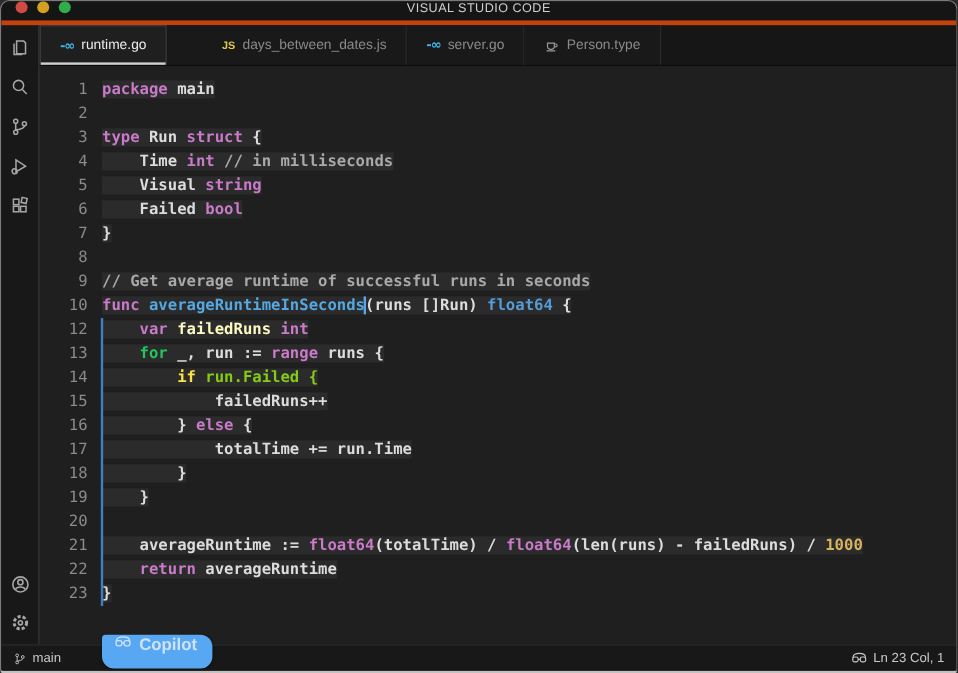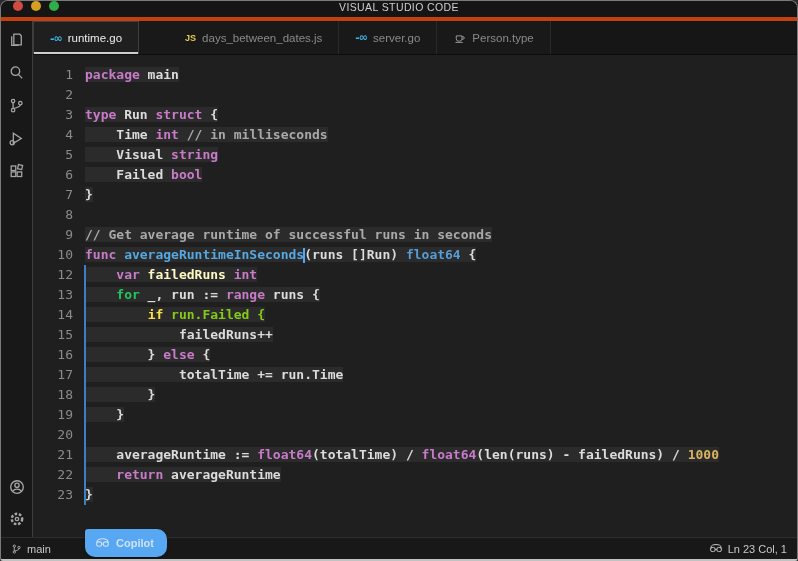--- a/index.html
+++ b/index.html
@@ -97,23 +97,23 @@
   .cursor-bar {
     display:inline-block; width:2px; height:15px;
     background:#5aa3ef; vertical-align:middle; margin:0 -1px;
   }
 
   
   .copilot-btn {
     position:absolute; left:84px; top:528px; height:28px;
     background:#57a7f3;
     border-radius:3px 10px 10px 10px;
-    display:flex; align-items:center; gap:6px;
+    display:flex; align-items:flex-start; gap:6px;
     padding:0 13px 0 10px;
-    color:#cfe2fb; font-size:11px; font-weight:700;
+    color:#cfe2fb; font-size:14px; font-weight:700;
     cursor:pointer; z-index:5;
     box-shadow:0 1px 3px rgba(0,0,0,.4);
   }
   .copilot-btn svg { stroke:#cfe2fb; fill:none; stroke-width:1.2; }
 
   
   .statusbar {
     height:22px; flex:0 0 22px;
     background:#181818; border-top:1px solid #2e2e2e;
     display:flex; align-items:center; justify-content:space-between;

